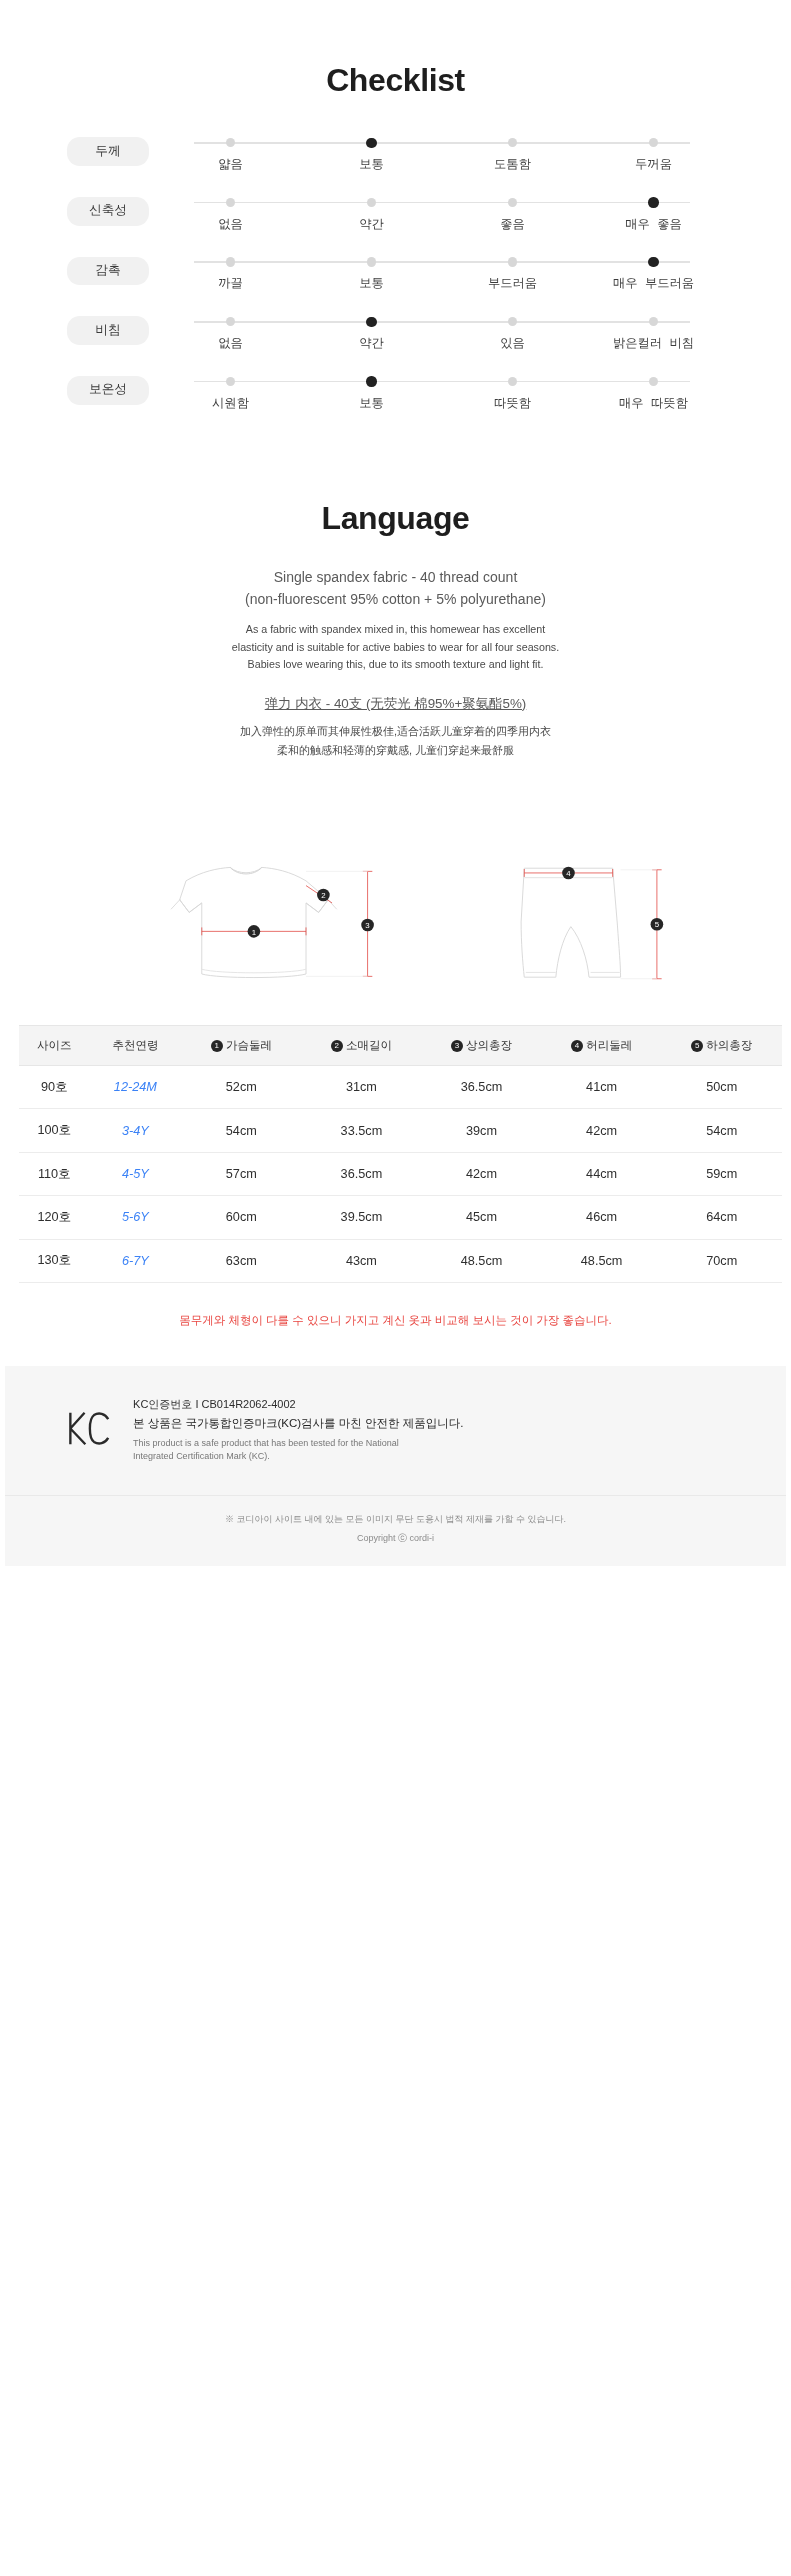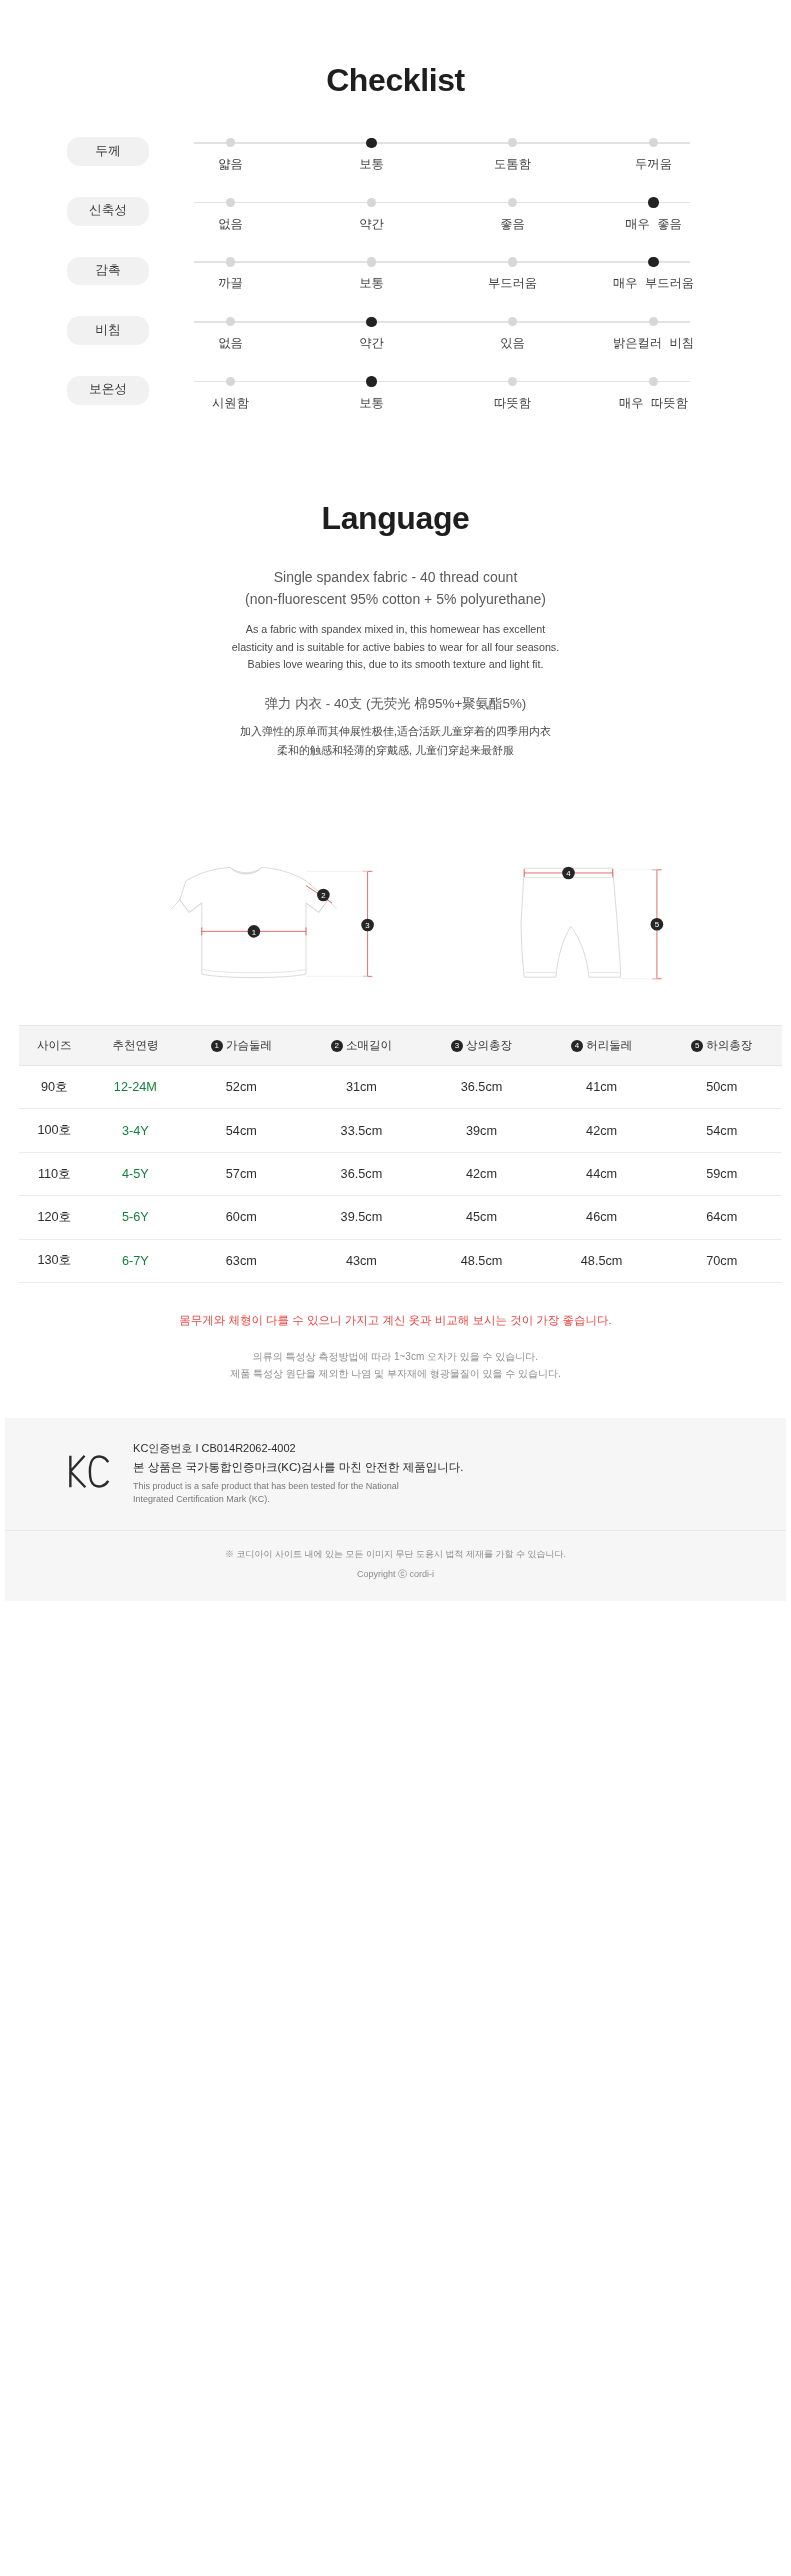--- a/index.html
+++ b/index.html
@@ -89,20 +89,21 @@
   .lang-en-body {
     margin-top: 10.3px;
     font-size: 10.7px;
     color: #4a4a4a;
     line-height: 1.65;
   }
   .lang-cn-title {
     margin-top: 20.6px;
     font-size: 13.4px;
     color: #5a5a5a;
+    text-decoration: underline;
   }
   .lang-cn-body {
     margin-top: 9.5px;
     font-size: 11px;
     color: #4a4a4a;
     line-height: 1.7;
   }
 
   
   .size-wrap { padding-top: 68px; }
@@ -132,21 +133,21 @@
     border-top: 0.8px solid #e6e6e6;
     border-bottom: 0.8px solid #e6e6e6;
   }
   tbody td {
     text-align: center;
     padding: 12.7px 1.6px;
     border-bottom: 0.8px solid #ececec;
     color: #2f2f2f;
     font-size: 12.7px;
   }
-  tbody td.age { color: #15803d; }
+  tbody td.age { color: #3b82f6; font-style: italic; }
   .num-badge {
     display: inline-block;
     width: 12px; height: 12px;
     line-height: 12px;
     border-radius: 50%;
     background: #262626;
     color: #fff;
     font-size: 8px;
     text-align: center;
     margin-right: 3.2px;
@@ -170,21 +171,21 @@
   }
 
   
   .kc-band {
     margin-top: 36px;
     background: #f6f6f6;
     padding: 22px 0 24px;
   }
   .kc-inner {
     width: 712px;
-    margin: 0 auto;
+    margin: 8px auto;
     display: flex;
     align-items: center;
     gap: 20.6px;
     padding-left: 24px;
   }
   .kc-mark { flex: 0 0 49px; }
   .kc-text { line-height: 1.5; }
   .kc-l1 { font-size: 11px; color: #2c2c2c; }
   .kc-l2 { font-size: 11.5px; color: #1f1f1f; margin-top: 2.4px; }
   .kc-l3 { font-size: 9px; color: #777; margin-top: 4px; line-height: 1.45; }
@@ -504,24 +505,20 @@
               <td>48.5cm</td>
               <td>70cm</td>
             </tr>
           </tbody>
       </table>
     </div>
 
     <div class="notice-red">
       <div>몸무게와 체형이 다를 수 있으니 가지고 계신 옷과 비교해 보시는 것이 가장 좋습니다.</div>
     </div>
-    <div class="notice-gray">
-      <div>의류의 특성상 측정방법에 따라 1~3cm 오차가 있을 수 있습니다.</div>
-      <div>제품 특성상 원단을 제외한 나염 및 부자재에 형광물질이 있을 수 있습니다.</div>
-    </div>
   </section>
 
   <section class="kc-band">
     <div class="kc-inner">
       <div class="kc-mark">
         <svg width="49" height="41" viewBox="0 0 62 52">
           <path d="M8 6 L8 46 M8 26 L26 6 M8 26 L27 46" fill="none" stroke="#2a2a2a" stroke-width="3"></path>
           <path d="M56 14 C52 7 44 5 38 9 C31 14 31 38 38 43 C44 47 52 45 56 38" fill="none" stroke="#2a2a2a" stroke-width="3"></path>
         </svg>
       </div>

